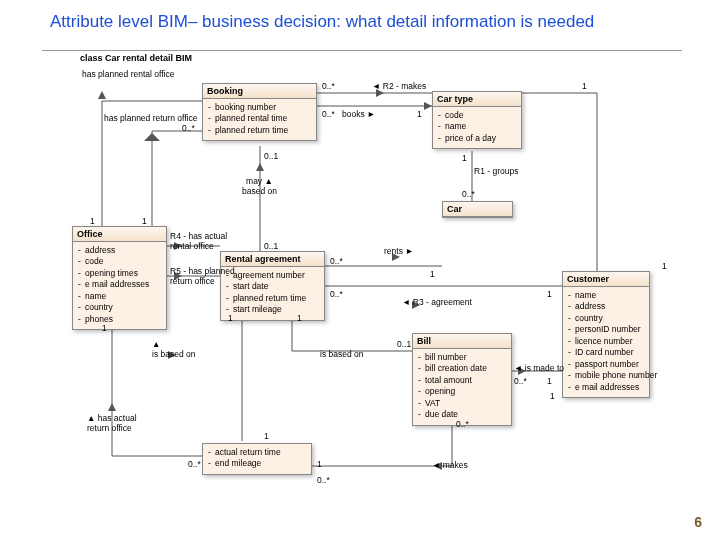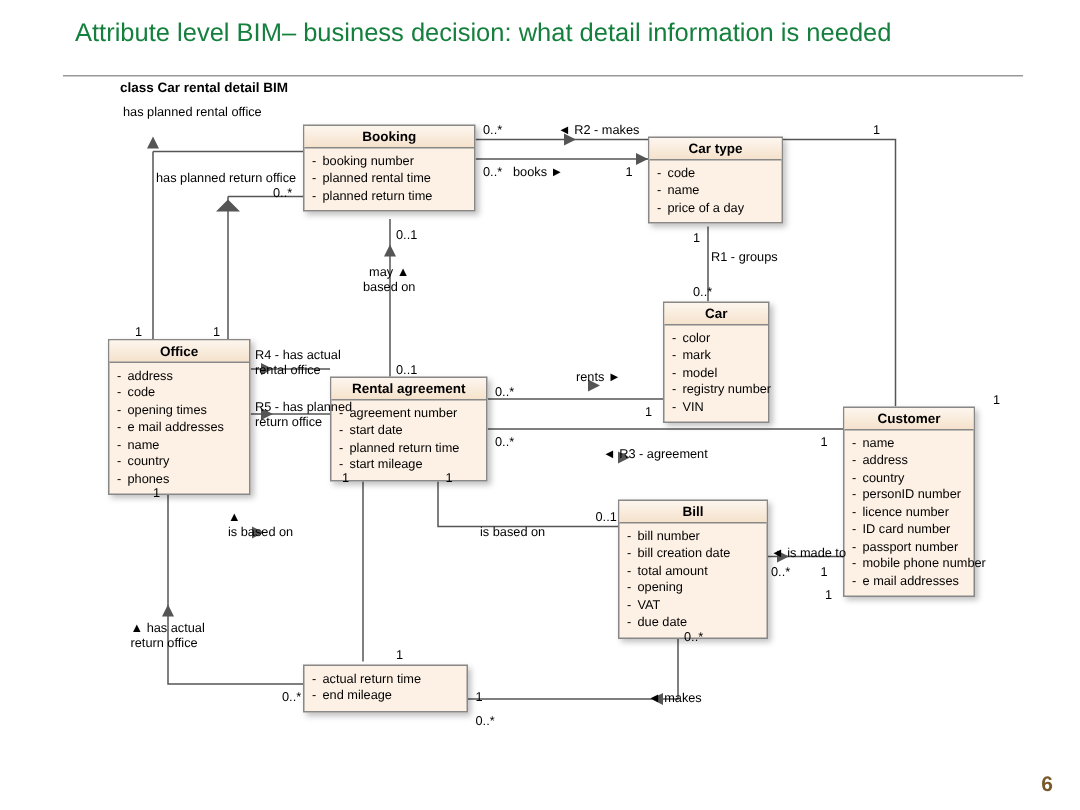--- a/index.html
+++ b/index.html
@@ -12,21 +12,21 @@
     font-size: 9px;
     position: relative;
     overflow: hidden;
   }
   .slide-title {
     position: absolute;
     top: 12px;
     left: 50px;
     font-size: 17px;
     font-weight: 400;
-    color: #15803d;
+    color: #1d4ed8;
   }
   .page-num {
     position: absolute;
     bottom: 10px;
     right: 18px;
     font-size: 14px;
     font-weight: 700;
     color: #7a5a2a;
   }
   .diagram {
@@ -45,21 +45,21 @@
   .cls {
     position: absolute;
     border: 1px solid #888;
     background: #fdf0e4;
     box-shadow: 2px 2px 4px rgba(0,0,0,0.25);
     min-width: 60px;
   }
   .cls .hdr {
     border-bottom: 1px solid #888;
     padding: 2px 4px;
-    text-align: center;
+    text-align: left;
     font-weight: 700;
     font-size: 9px;
     background: linear-gradient(#fdf6ee,#f5e2cc);
   }
   .cls .body {
     padding: 3px 4px 4px 4px;
     font-size: 8.5px;
     line-height: 1.35;
   }
   .cls .body div {
@@ -165,27 +165,20 @@
     <div class="hdr">Car type</div>
     <div class="body">
       <div>code</div>
       <div>name</div>
       <div>price of a day</div>
     </div>
   </div>
 
   <div class="cls" style="left:400px; top:150px; width:71px">
     <div class="hdr">Car</div>
-    <div class="body">
-      <div>color</div>
-      <div>mark</div>
-      <div>model</div>
-      <div>registry number</div>
-      <div>VIN</div>
-    </div>
   </div>
 
   <div class="cls" style="left:30px; top:175px; width:95px">
     <div class="hdr">Office</div>
     <div class="body">
       <div>address</div>
       <div>code</div>
       <div>opening times</div>
       <div>e mail addresses</div>
       <div>name</div>

